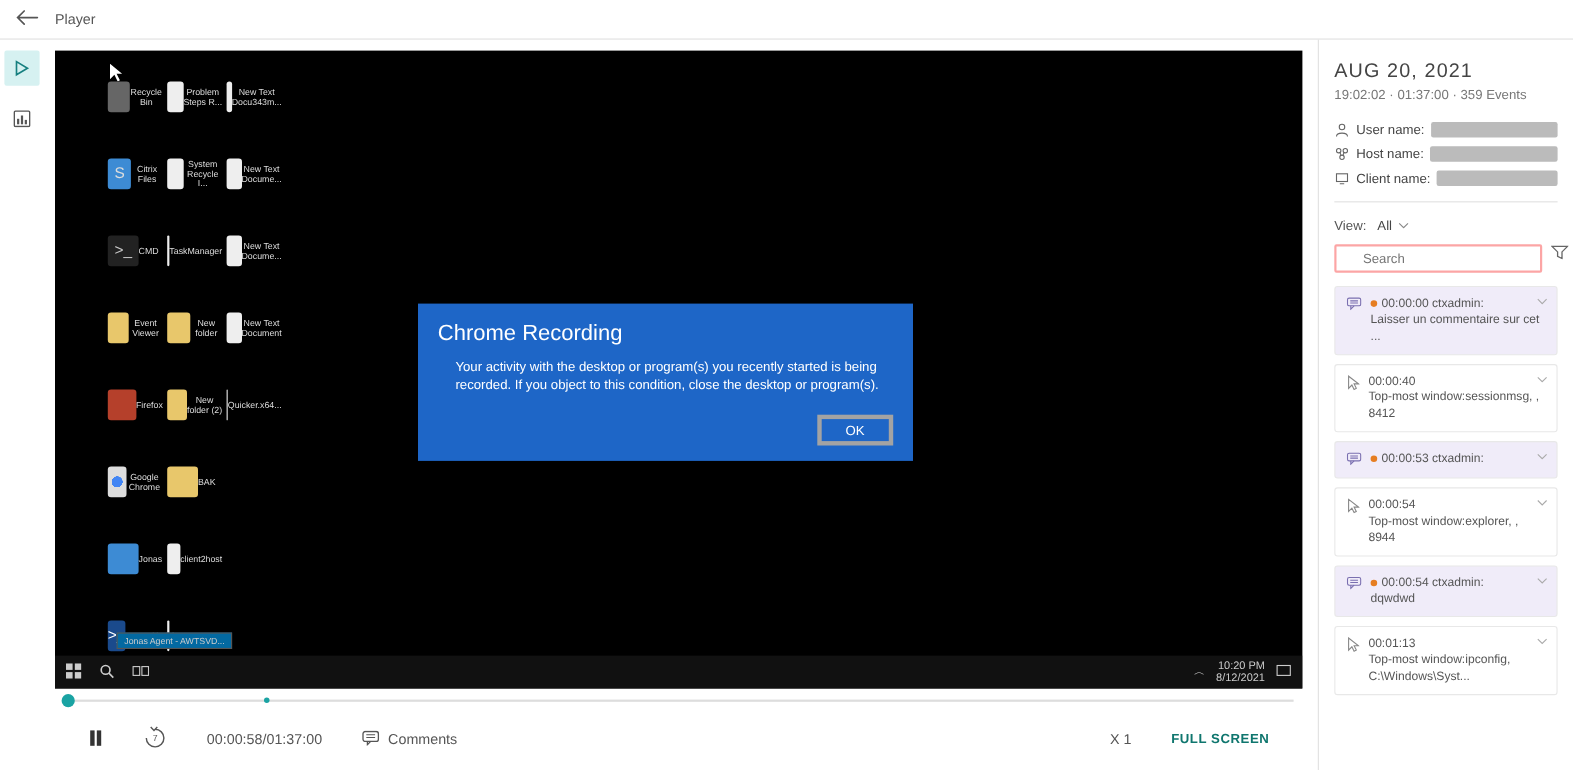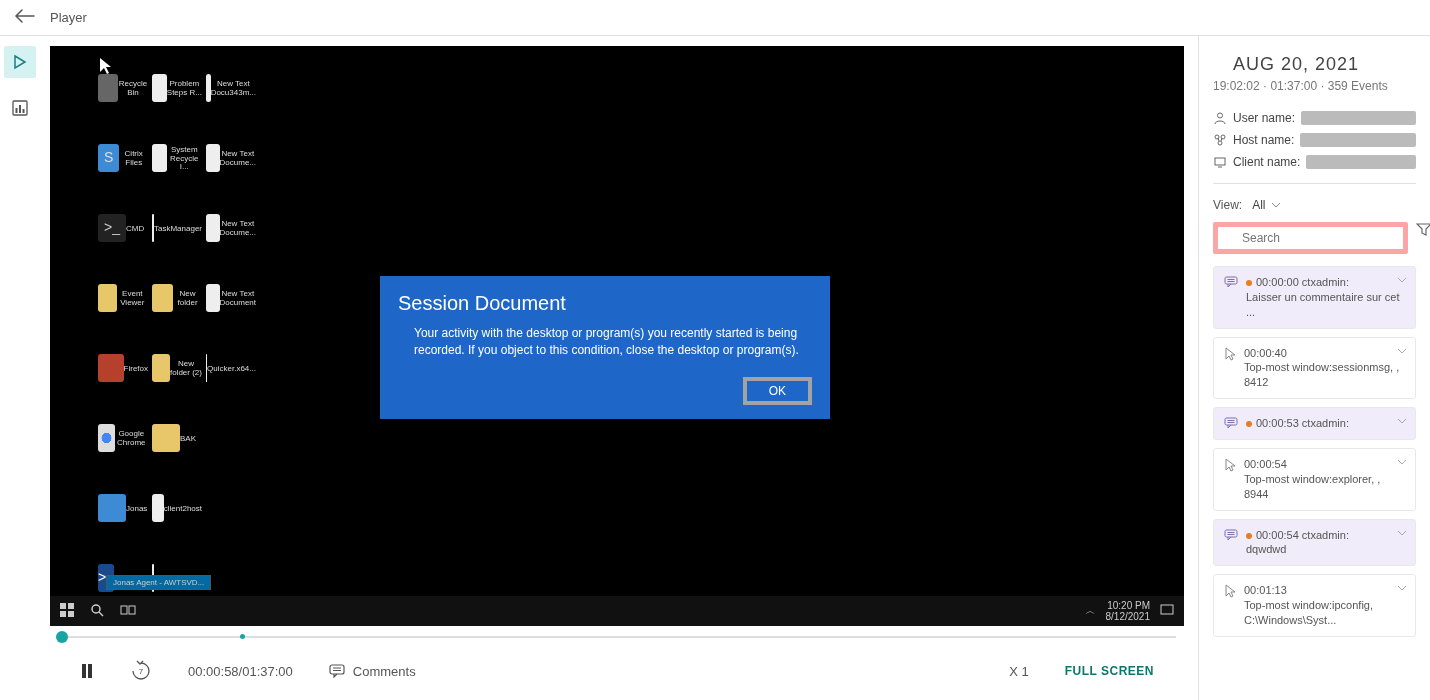--- a/index.html
+++ b/index.html
@@ -58,29 +58,29 @@
 
 .controls { height: 50px; display:flex; align-items:center; gap: 36px; padding: 0 30px; }
 .ctrl-item { display:flex; align-items:center; gap:8px; color:#555; cursor:pointer; }
 .share-box { border: 2px solid #d9534f; padding: 10px 20px; }
 .ctrl-spacer { flex:1; }
 .fullscreen-link { color:#0f766e; font-weight:600; letter-spacing:.5px; font-size:12px;}
 .speed { color:#555; font-size:13px; }
 
 
 .rightpanel { width: 232px; border-left: 1px solid #e0e0e0; padding: 18px 14px 10px; overflow:auto; }
-.rp-date { font-size: 18px; font-weight: 500; letter-spacing: 1px; color:#444;margin-left:20px; }
+.rp-date { font-size: 18px; font-weight: 500; letter-spacing: 1px; color:#444; }
 .rp-sub { color:#777; font-size:12px; margin-top:4px; margin-bottom:18px;}
 .rp-info { font-size:12px; color:#444; margin-bottom:8px; display:flex; align-items:center; gap:6px;}
 .rp-info .redact { background:#bbb; height:14px; flex:1; border-radius:2px; }
 .rp-divider { border:none; border-top:1px solid #e0e0e0; margin: 14px 0; }
 .rp-view-row { display:flex; align-items:center; gap:10px; font-size:12px; color:#555; margin-bottom:10px;}
 .rp-view-sel { color:#444; display:flex; align-items:center; gap:6px; cursor:pointer;}
 .rp-search-row { display:flex; gap:8px; margin-bottom:12px;}
-.rp-search { flex:1; border:5px solid #fca5a5; border-radius:2px; padding:4px 6px 4px 24px; font-size:12px; color:#999; position:relative;}
+.rp-search { flex:1; border:2px solid #fca5a5; border-radius:2px; padding:4px 6px 4px 24px; font-size:12px; color:#999; position:relative;}
 .rp-search-wrap { position:relative; flex:1;}
 .rp-search-wrap svg { position:absolute; left:6px; top:5px; }
 .rp-filter { cursor:pointer; }
 
 .event-item { border:1px solid #e8e8e8; border-radius:3px; padding:8px 10px; margin-bottom:8px; display:flex; gap:8px; align-items:flex-start; font-size:11px; color:#555; position:relative; background:#fff;}
 .event-item.comment { background:#f0ecf9; }
 .event-item .ev-icon { flex-shrink:0; margin-top:1px; }
 .event-item .ev-body { flex:1; line-height:1.35;}
 .event-item .ev-chevron { position:absolute; right:8px; top:10px; }
 .dot-orange { width:6px; height:6px; background:#e67e22; border-radius:50%; display:inline-block; margin-right:4px; vertical-align:middle;}
@@ -209,21 +209,21 @@
           </div>
           <div class="dicon">
             <div class="dimg doc"></div>
             <div>GAHeartBe...</div>
           </div>
         </div>
 
       <div class="running-pill">Jonas Agent - AWTSVD...</div>
 
       <div class="dialog">
-        <div class="dialog-title">Session Document</div>
+        <div class="dialog-title">Chrome Recording</div>
         <div class="dialog-body">Your activity with the desktop or program(s) you recently started is being recorded. If you object to this condition, close the desktop or program(s).</div>
         <button class="dialog-btn">OK</button>
       </div>
 
       <div class="taskbar">
         <span><svg width="14" height="14" viewBox="0 0 14 14">
               <rect x="0" y="0" width="6" height="6" fill="#ccc"></rect>
               <rect x="8" y="0" width="6" height="6" fill="#ccc"></rect>
               <rect x="0" y="8" width="6" height="6" fill="#ccc"></rect>
               <rect x="8" y="8" width="6" height="6" fill="#ccc"></rect>

